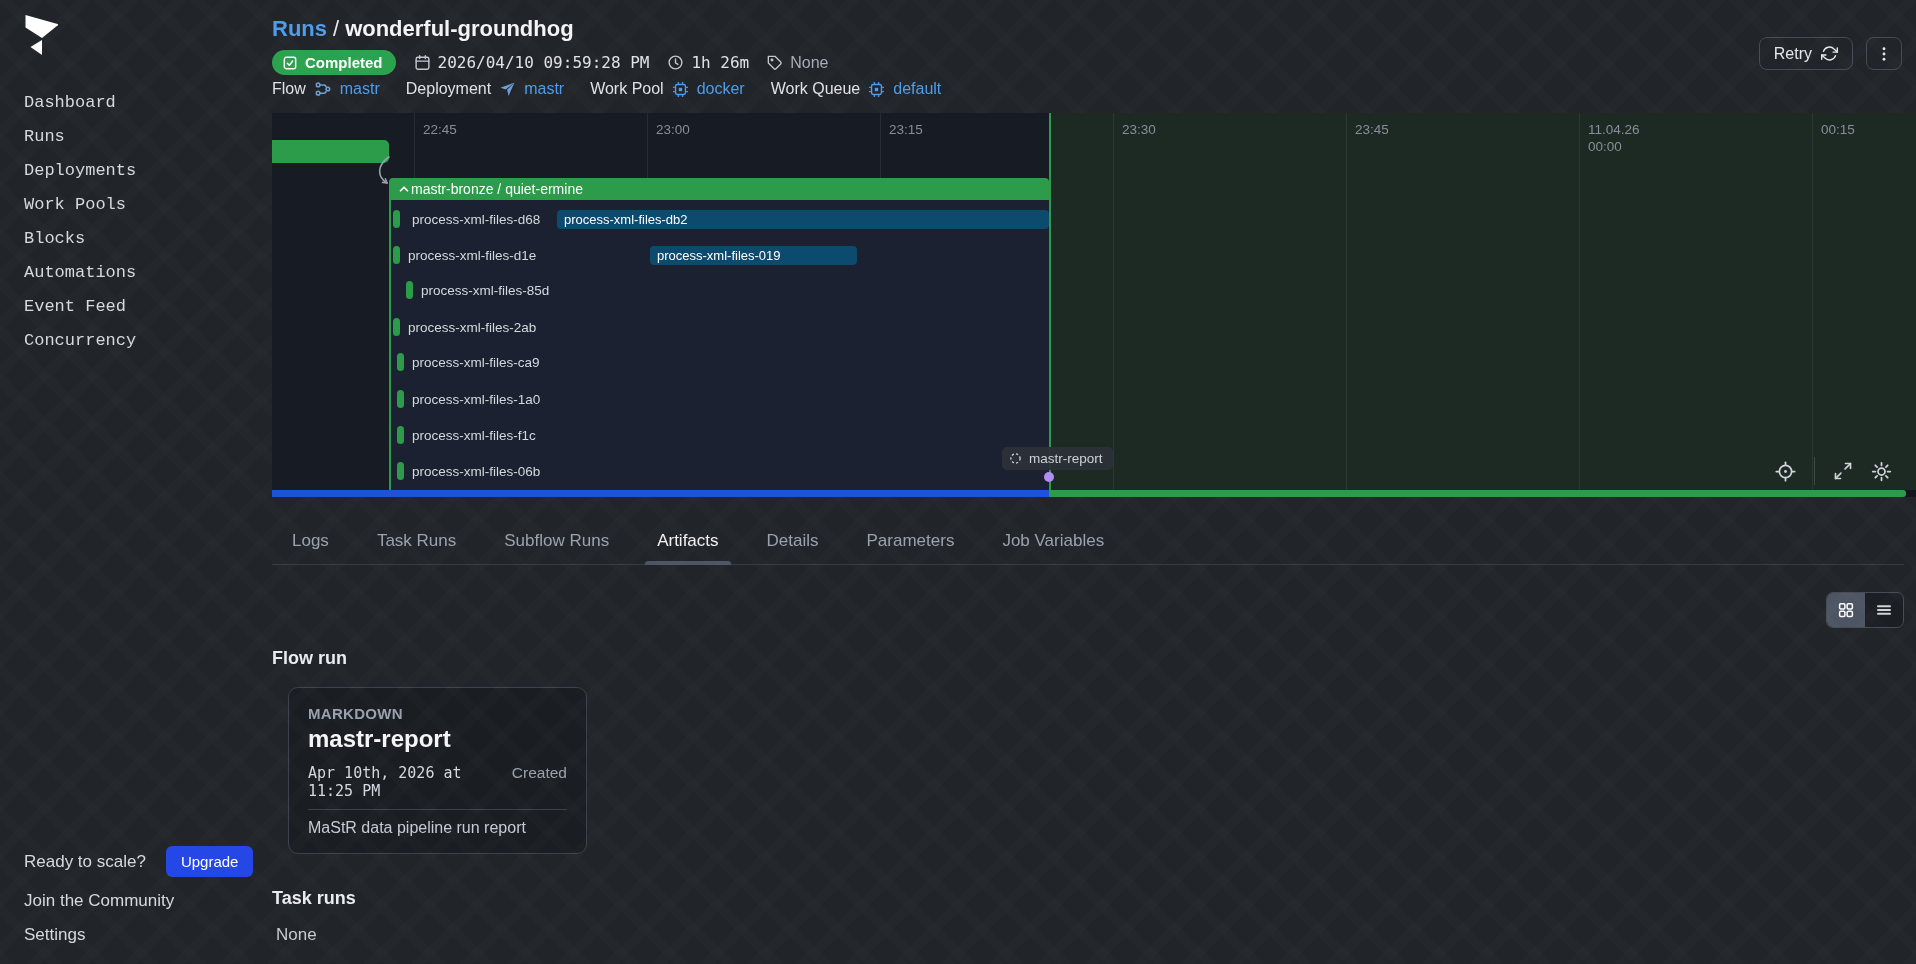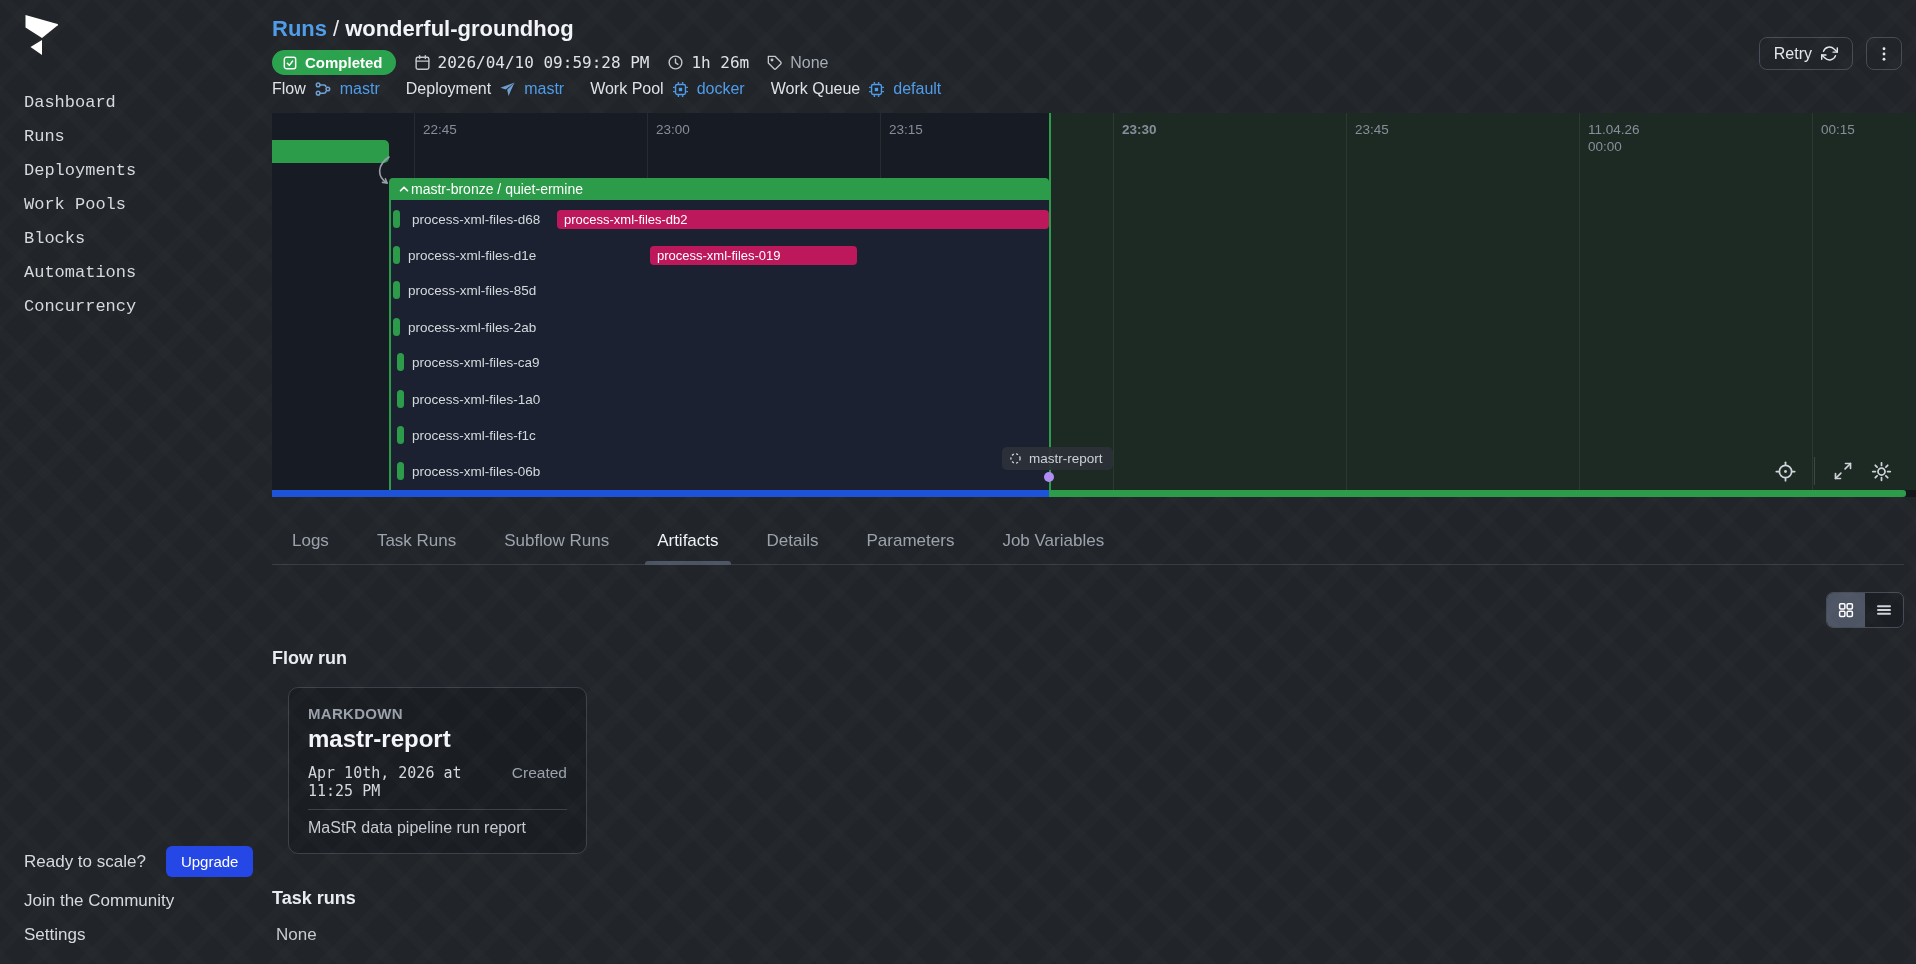--- a/index.html
+++ b/index.html
@@ -72,21 +72,21 @@
   .group-bar {
     position:absolute; left:117px; top:65px; width:660px; height:22px; background:#2d9c4a;
     border-radius:4px 4px 0 0; display:flex; align-items:center; gap:0; padding:0 8px;
     color:#fff; font-size:14px; cursor:pointer;
   }
   .group-region { position:absolute; left:117px; top:87px; width:660px; height:290px; background:#1b2130; border-left:2px solid #2d9c4a; }
   .task-row { position:absolute; display:flex; align-items:center; gap:8px; }
   .task-tick { width:7px; height:18px; border-radius:4px; background:#2d9c4a; flex:none; cursor:pointer; }
   .task-name { font-size:13.5px; color:#d5d9de; white-space:nowrap; }
   .task-bar {
-    position:absolute; height:19px; background:#be185d; border-radius:4px;
+    position:absolute; height:19px; background:#0c4a6e; border-radius:4px;
     display:flex; align-items:center; padding:0 7px; color:#fff; font-size:13px; white-space:nowrap; overflow:hidden; cursor:pointer;
   }
   .marker-pill {
     position:absolute; left:730px; top:334px; display:inline-flex; align-items:center; gap:7px;
     background:rgba(44,48,57,0.95); border-radius:5px; padding:4px 10px 4px 7px;
     color:#cdd1d8; font-size:13.5px; cursor:pointer; z-index:4; white-space:nowrap;
   }
   .marker-dot { position:absolute; left:772px; top:359px; width:10px; height:10px; border-radius:50%; background:#b08cf5; z-index:4; }
   .scrubber { position:absolute; left:0; top:377px; width:1644px; height:7px; background:#14161b; }
   .scrub-past { position:absolute; left:0; top:0; width:777px; height:7px; background:#1d53d8; }
@@ -135,20 +135,21 @@
         <path d="M18 26 L18 41 L6.5 33 Z" fill="#ffffff"></path>
       </svg>
     </div>
     <div class="nav">
       <div class="nav-item">Dashboard</div>
       <div class="nav-item">Runs</div>
       <div class="nav-item">Deployments</div>
       <div class="nav-item">Work Pools</div>
       <div class="nav-item">Blocks</div>
       <div class="nav-item">Automations</div>
+      <div class="nav-item">Event Feed</div>
       <div class="nav-item">Concurrency</div>
     </div>
 
     <div class="scale-row">
       <span class="scale-text">Ready to scale?</span>
       <button class="upgrade-btn">Upgrade</button>
     </div>
     <div class="side-footer-item" style="top:891px;">Join the Community</div>
     <div class="side-footer-item" style="top:925px;">Settings</div>
   </div>
@@ -294,21 +295,21 @@
     <div class="gridline" style="left:375px;"></div>
     <div class="gridline" style="left:608px;"></div>
     <div class="gridline" style="left:841px;"></div>
     <div class="gridline" style="left:1074px;"></div>
     <div class="gridline" style="left:1307px;"></div>
     <div class="gridline" style="left:1540px;"></div>
 
     <div class="tick-label" style="left:151px;"><span>22:45</span></div>
     <div class="tick-label" style="left:384px;"><span>23:00</span></div>
     <div class="tick-label" style="left:617px;"><span>23:15</span></div>
-    <div class="tick-label" style="left:850px;font-weight:bold;"><span>23:30</span></div>
+    <div class="tick-label" style="left:850px;"><span>23:30</span></div>
     <div class="tick-label" style="left:1083px;"><span>23:45</span></div>
     <div class="tick-label" style="left:1316px;"><span>11.04.26</span><br><span>00:00</span></div>
     <div class="tick-label" style="left:1549px;"><span>00:15</span></div>
 
     <div class="now-line"></div>
 
     <div class="root-bar"></div>
 
     <div class="connector">
       <svg width="26" height="34" viewBox="0 0 26 34" fill="none" stroke="#9aa0ab" stroke-width="1.6" stroke-linecap="round">
@@ -328,21 +329,21 @@
     <div class="group-region"></div>
 
     <div class="task-row" style="left:121px; top:97px;gap:12px;">
       <span class="task-tick"></span>
       <span class="task-name">process-xml-files-d68</span>
     </div>
     <div class="task-row" style="left:121px; top:133px;">
       <span class="task-tick"></span>
       <span class="task-name">process-xml-files-d1e</span>
     </div>
-    <div class="task-row" style="left:121px; top:168px;">
+    <div class="task-row" style="left:134px; top:168px;">
       <span class="task-tick"></span>
       <span class="task-name">process-xml-files-85d</span>
     </div>
     <div class="task-row" style="left:121px; top:205px;">
       <span class="task-tick"></span>
       <span class="task-name">process-xml-files-2ab</span>
     </div>
     <div class="task-row" style="left:125px; top:240px;">
       <span class="task-tick"></span>
       <span class="task-name">process-xml-files-ca9</span>

